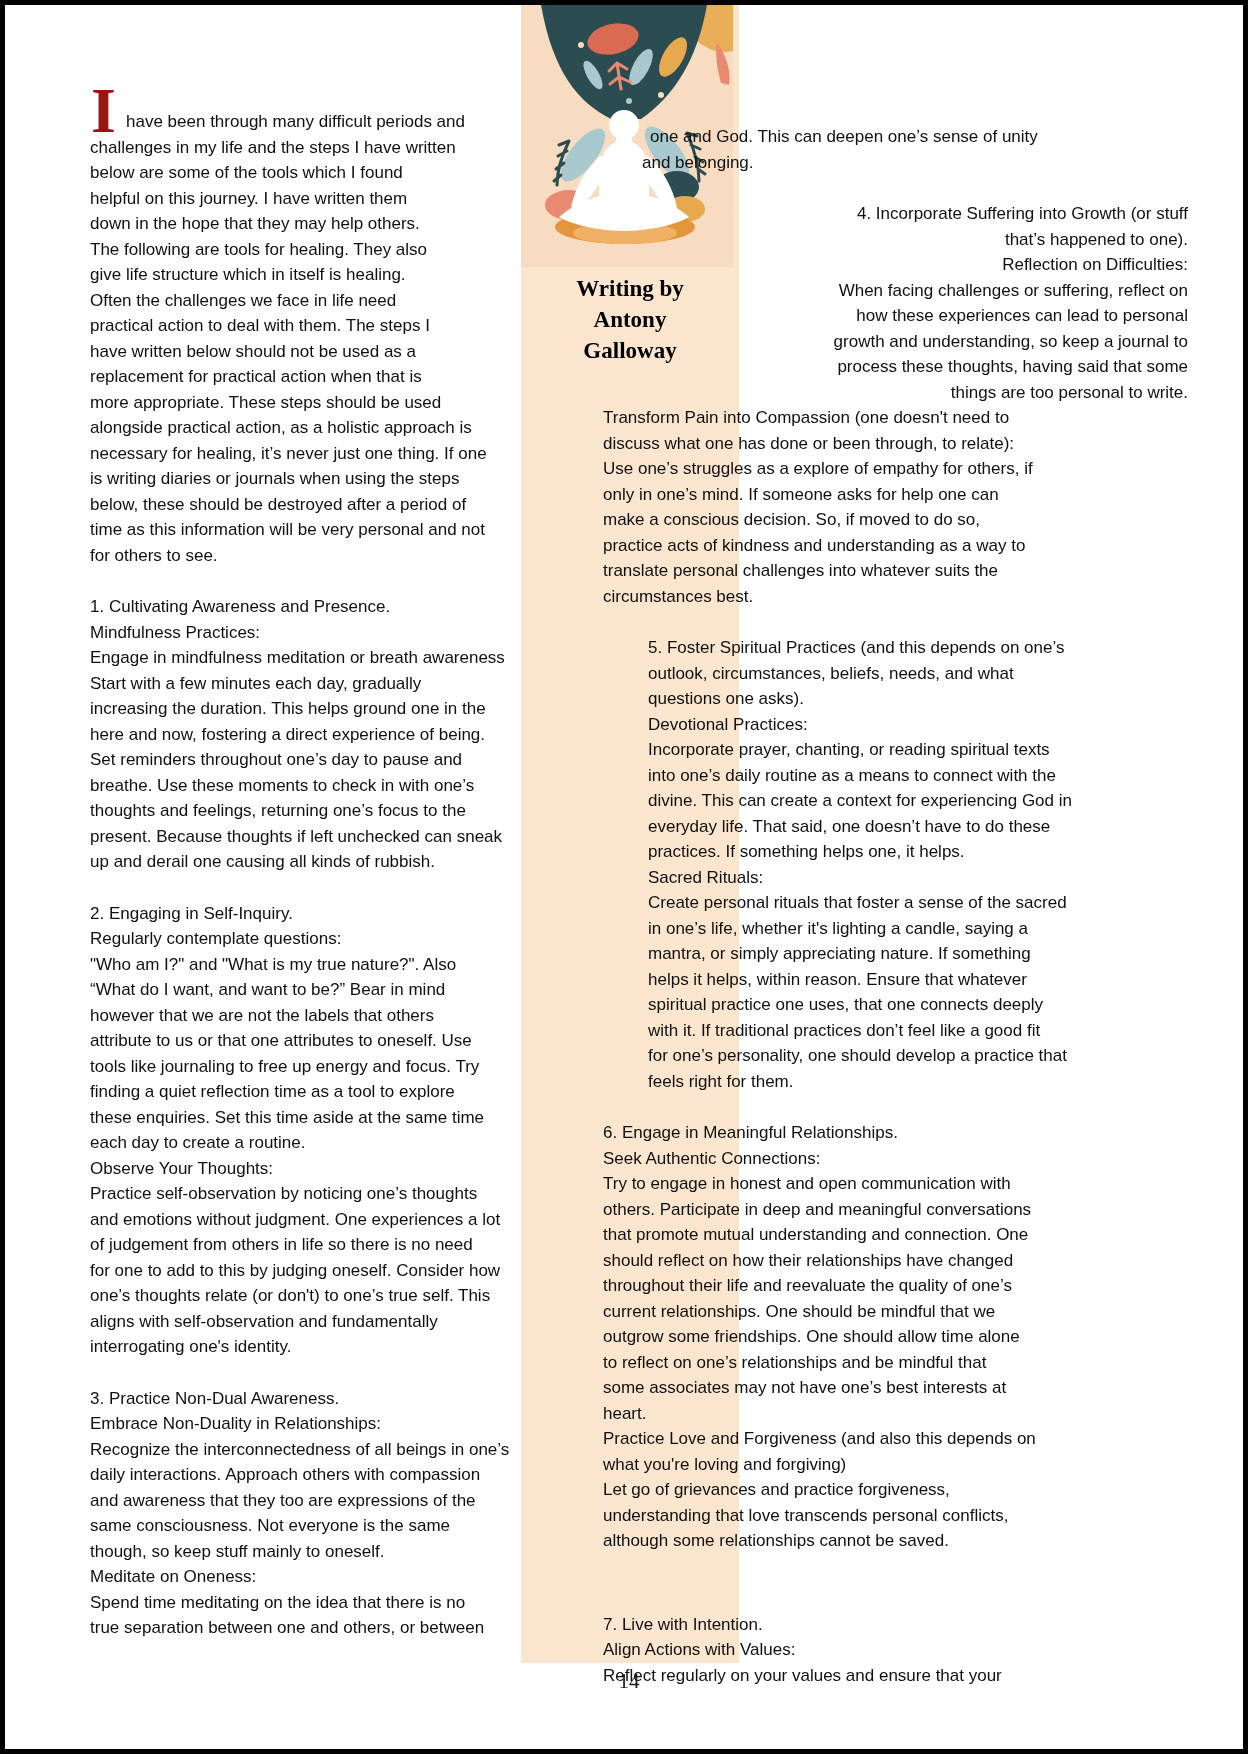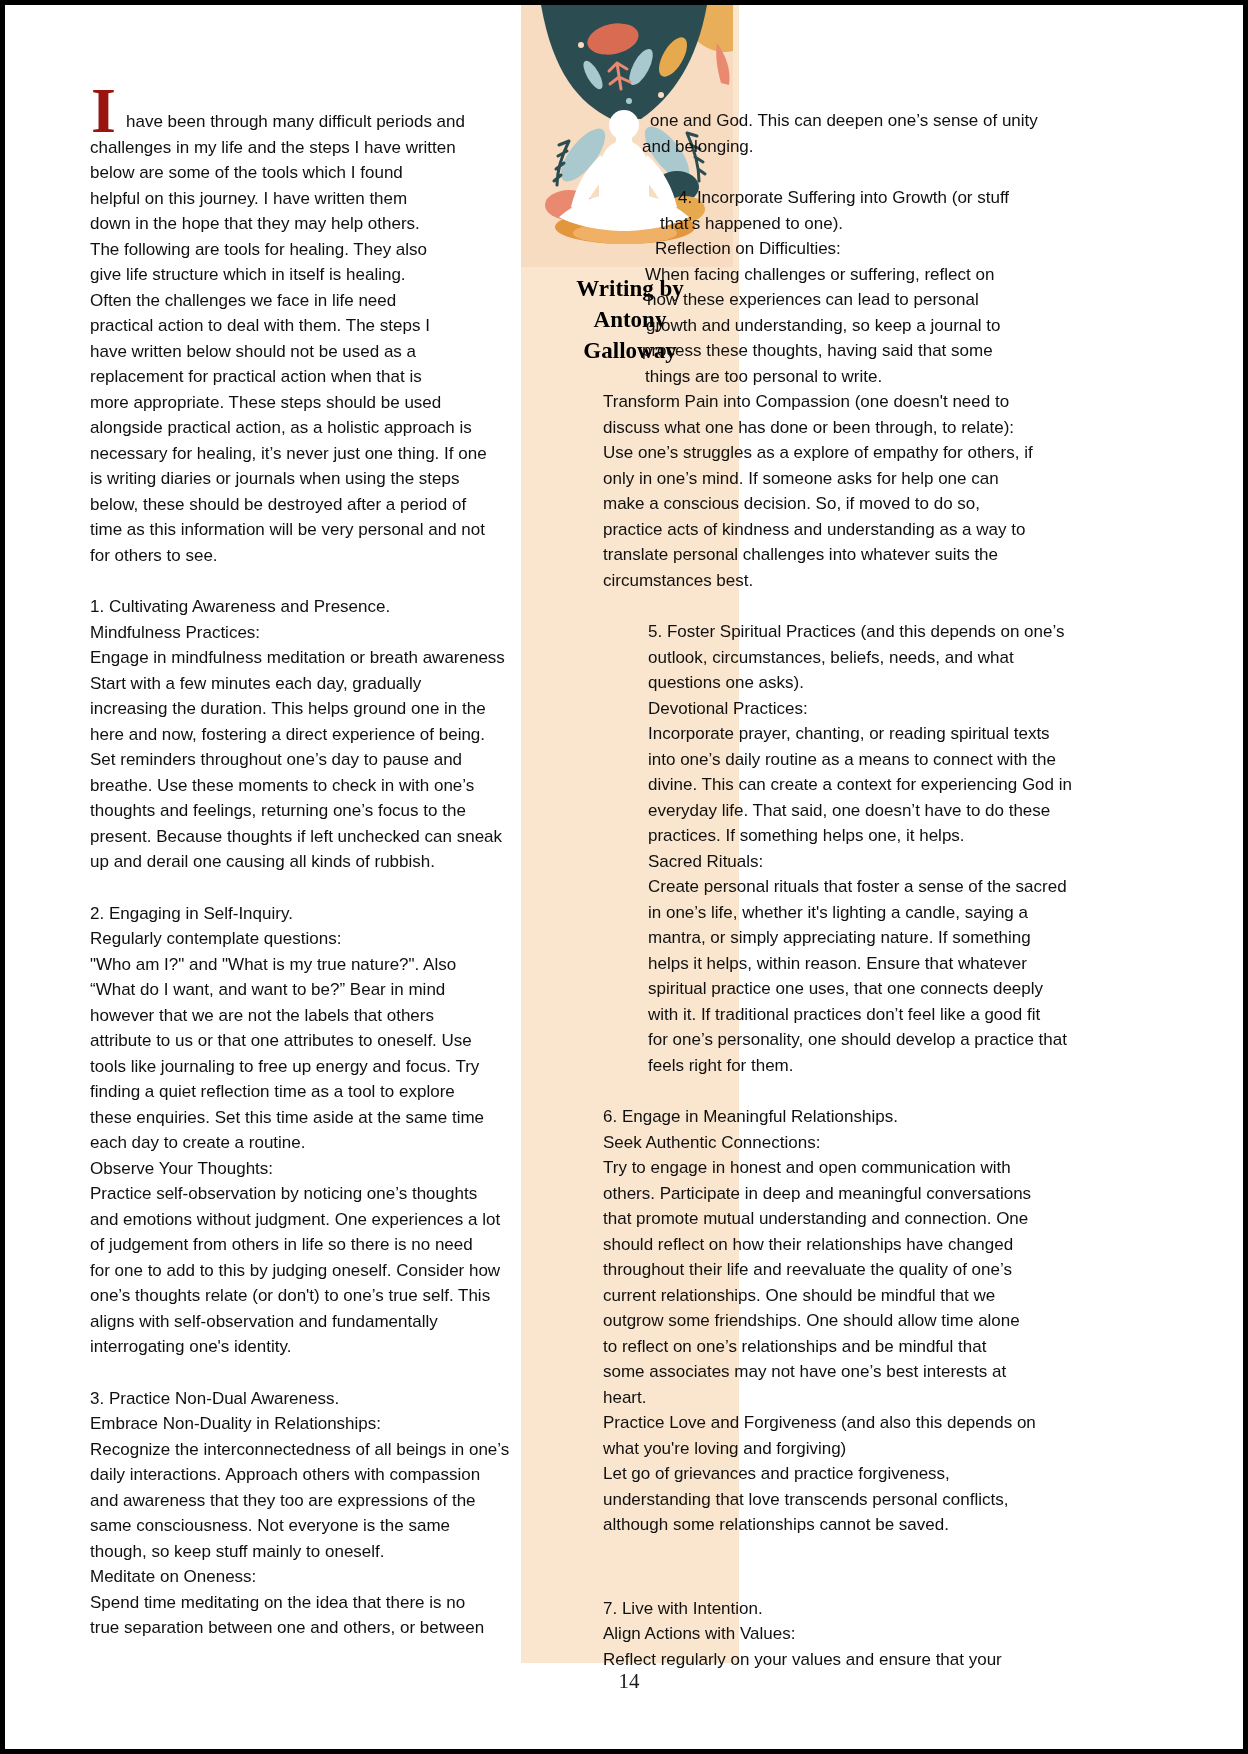--- a/index.html
+++ b/index.html
@@ -159,24 +159,24 @@
         <div class="line">and awareness that they too are expressions of the</div>
         <div class="line">same consciousness. Not everyone is the same</div>
         <div class="line">though, so keep stuff mainly to oneself.</div>
         <div class="line">Meditate on Oneness:</div>
         <div class="line">Spend time meditating on the idea that there is no</div>
         <div class="line">true separation between one and others, or between</div>
       </div>
     </div>
   <div id="right-column" class="column">
       <div class="para">
-        <div class="line" style="padding-left: 47px;">one and God. This can deepen one’s sense of unity</div>
+        <div class="line" style="padding-left: 47px; margin-top: 16px;">one and God. This can deepen one’s sense of unity</div>
         <div class="line" style="padding-left: 39px;">and belonging.</div>
       </div>
-      <div class="para" style="margin-top: 26px;">
+      <div class="para" style="margin-top: 26px; text-align: right;">
         <div class="line" style="padding-left: 75px;">4. Incorporate Suffering into Growth (or stuff</div>
         <div class="line" style="padding-left: 57px;">that’s happened to one).</div>
         <div class="line" style="padding-left: 52px;">Reflection on Difficulties:</div>
         <div class="line" style="padding-left: 42px;">When facing challenges or suffering, reflect on</div>
         <div class="line" style="padding-left: 44px;">how these experiences can lead to personal</div>
         <div class="line" style="padding-left: 43px;">growth and understanding, so keep a journal to</div>
         <div class="line" style="padding-left: 39px;">process these thoughts, having said that some</div>
         <div class="line" style="padding-left: 42px;">things are too personal to write.</div>
       </div>
       <div class="para">

